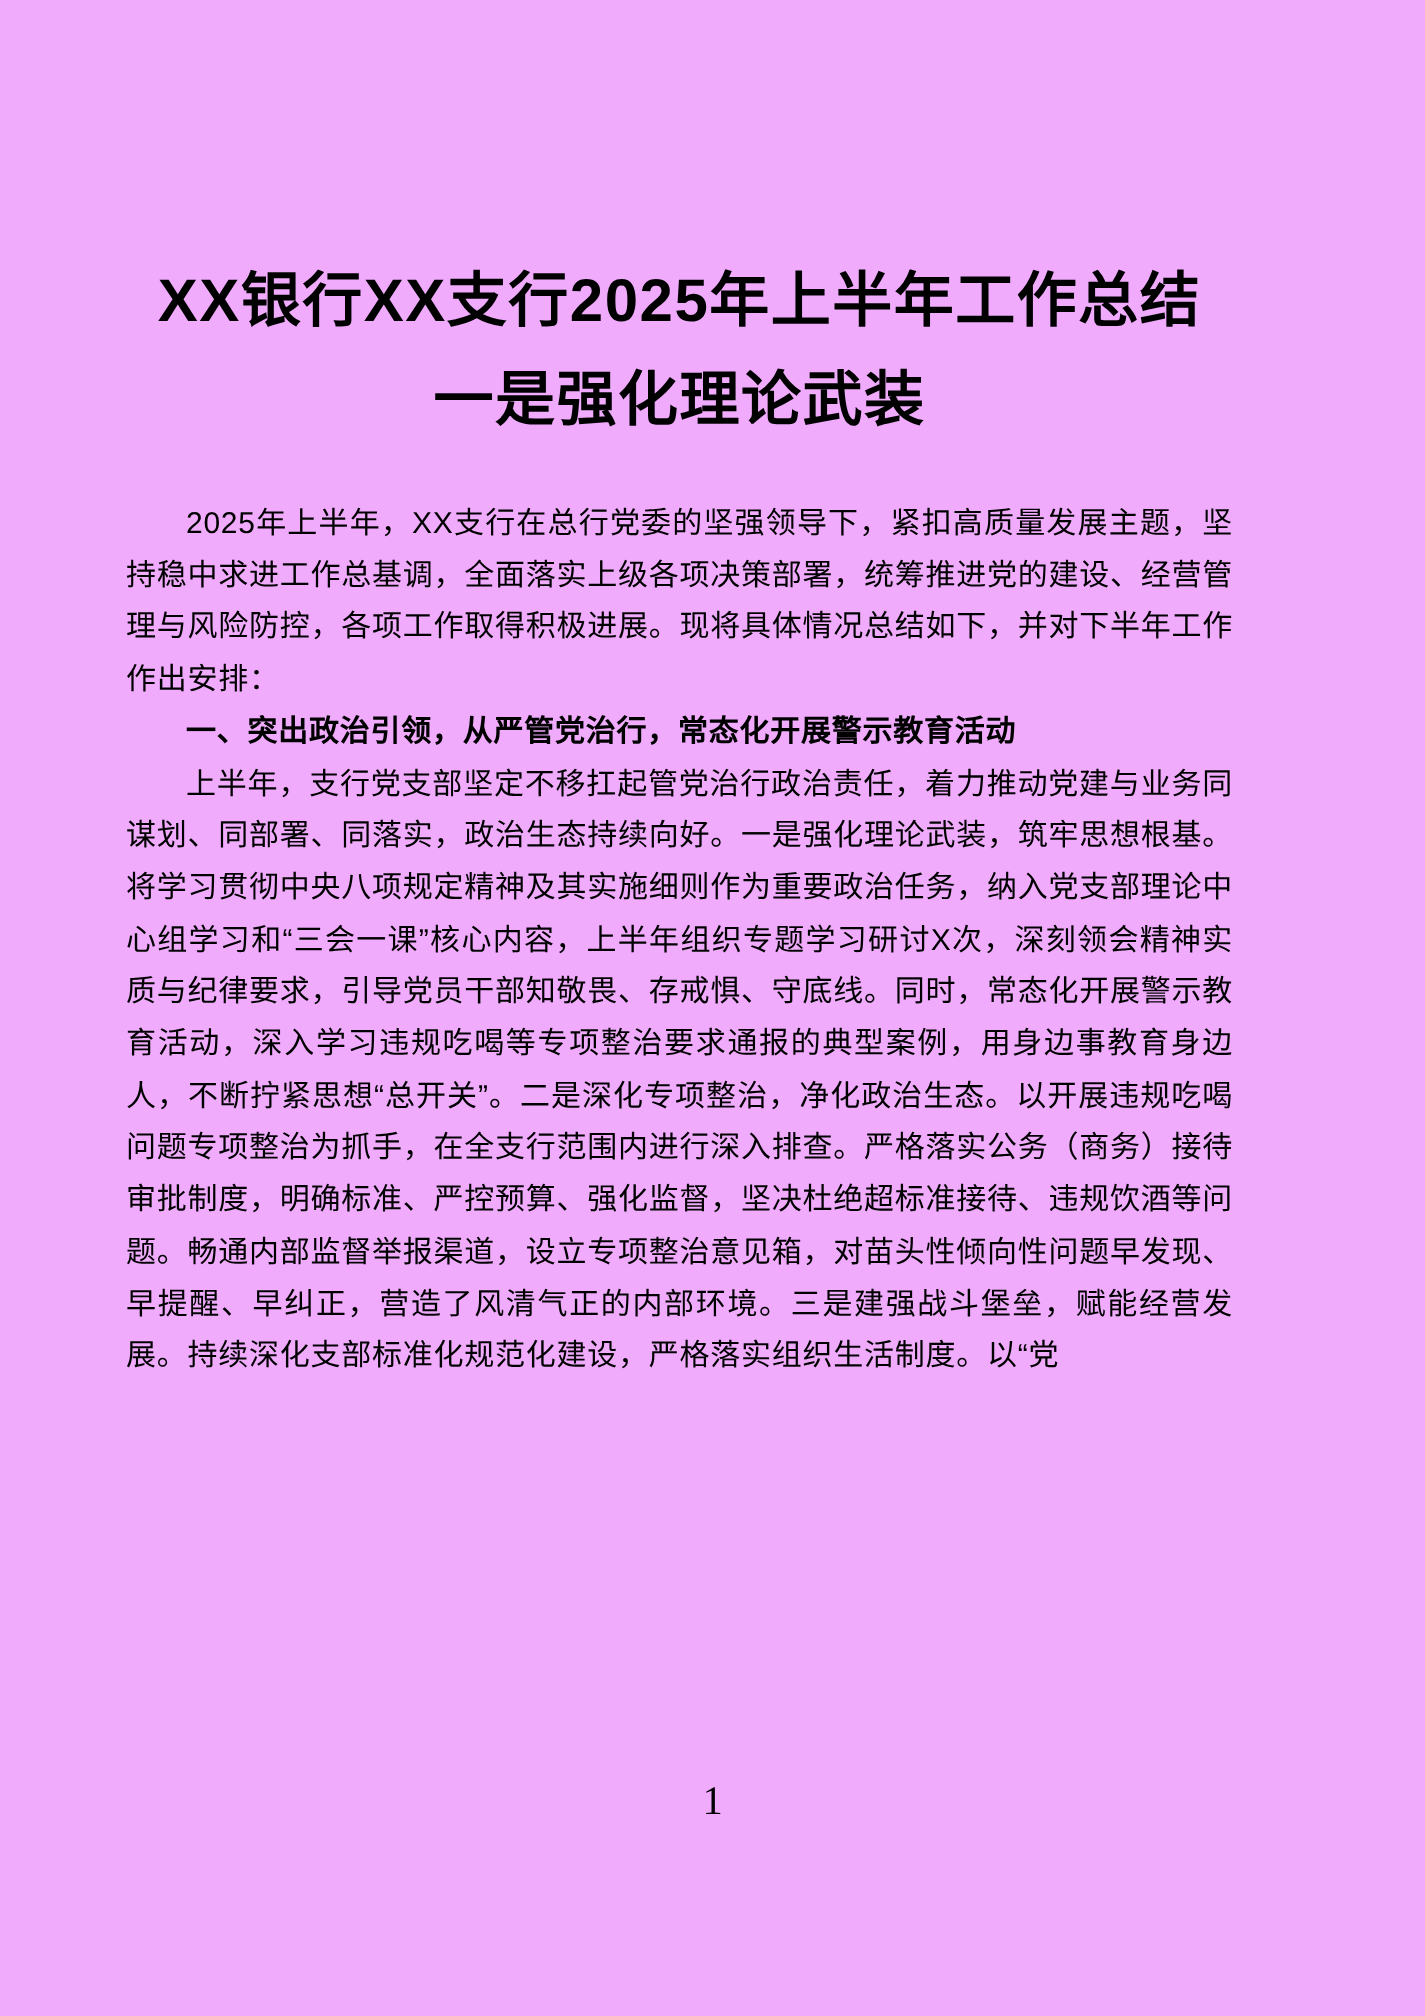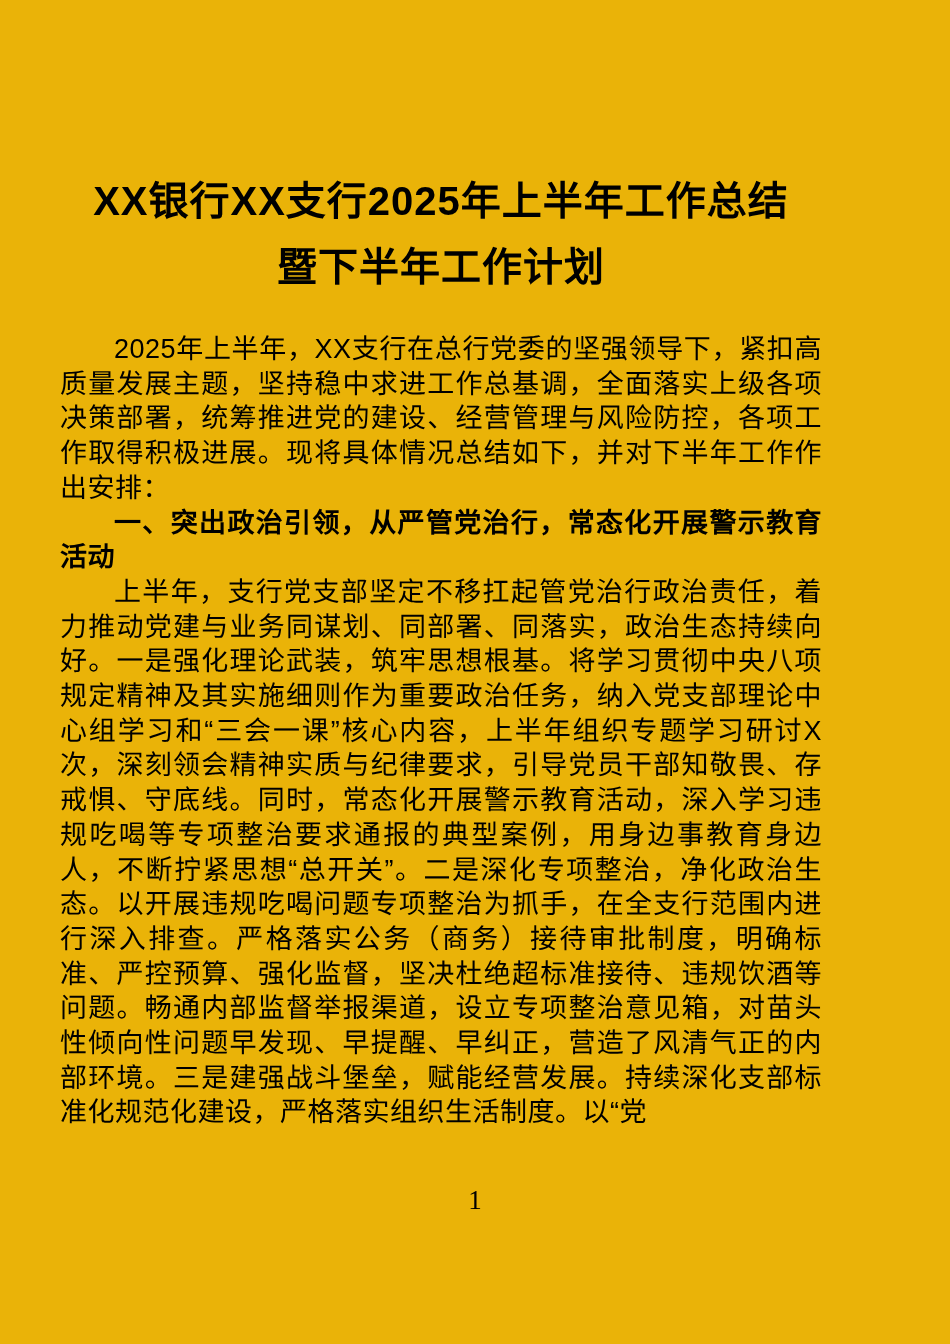--- a/index.html
+++ b/index.html
@@ -5,40 +5,40 @@
   html, body {
     margin: 0;
     padding: 0;
     background: #ffffff;
   }
   .page {
     position: relative;
     width: 950px;
     height: 1344px;
     margin: 0 auto;
-    background: #eab308;
+    background: #f0abfc;
     color: #000000;
     font-family: "Liberation Sans", "DejaVu Sans", sans-serif;
     overflow: hidden;
     box-sizing: border-box;
-    padding: 168px 128px 0 60px;
+    padding: 168px 128px 0 84px;
   }
   .doc-title {
     font-size: 40px;
     font-weight: bold;
     line-height: 66px;
     text-align: center;
     margin: 0 0 32px 0;
     letter-spacing: 1px;
   }
   .doc-title .title-line {
     display: block;
   }
   .doc-body p {
-    font-size: 27px;
+    font-size: 20px;
     line-height: 34.7px;
     margin: 0;
     text-indent: 2em;
     text-align: justify;
     word-break: break-all;
     letter-spacing: 0.5px;
   }
   .doc-body p.section-heading {
     font-weight: bold;
   }
@@ -53,21 +53,21 @@
     line-height: 34px;
   }
 </style>
 </head>
 <body>
 
 <div class="page">
 
   <h1 class="doc-title">
     <span class="title-line">XX银行XX支行2025年上半年工作总结</span>
-    <span class="title-line">暨下半年工作计划</span>
+    <span class="title-line">一是强化理论武装</span>
   </h1>
 
   <div class="doc-body">
     <p>2025年上半年，XX支行在总行党委的坚强领导下，紧扣高质量发展主题，坚持稳中求进工作总基调，全面落实上级各项决策部署，统筹推进党的建设、经营管理与风险防控，各项工作取得积极进展。现将具体情况总结如下，并对下半年工作作出安排：</p>
     <p class="section-heading">一、突出政治引领，从严管党治行，常态化开展警示教育活动</p>
     <p>上半年，支行党支部坚定不移扛起管党治行政治责任，着力推动党建与业务同谋划、同部署、同落实，政治生态持续向好。一是强化理论武装，筑牢思想根基。将学习贯彻中央八项规定精神及其实施细则作为重要政治任务，纳入党支部理论中心组学习和“三会一课”核心内容，上半年组织专题学习研讨X次，深刻领会精神实质与纪律要求，引导党员干部知敬畏、存戒惧、守底线。同时，常态化开展警示教育活动，深入学习违规吃喝等专项整治要求通报的典型案例，用身边事教育身边人，不断拧紧思想“总开关”。二是深化专项整治，净化政治生态。以开展违规吃喝问题专项整治为抓手，在全支行范围内进行深入排查。严格落实公务（商务）接待审批制度，明确标准、严控预算、强化监督，坚决杜绝超标准接待、违规饮酒等问题。畅通内部监督举报渠道，设立专项整治意见箱，对苗头性倾向性问题早发现、早提醒、早纠正，营造了风清气正的内部环境。三是建强战斗堡垒，赋能经营发展。持续深化支部标准化规范化建设，严格落实组织生活制度。以“党</p>
   </div>
 
   <div class="page-number">1</div>
 

